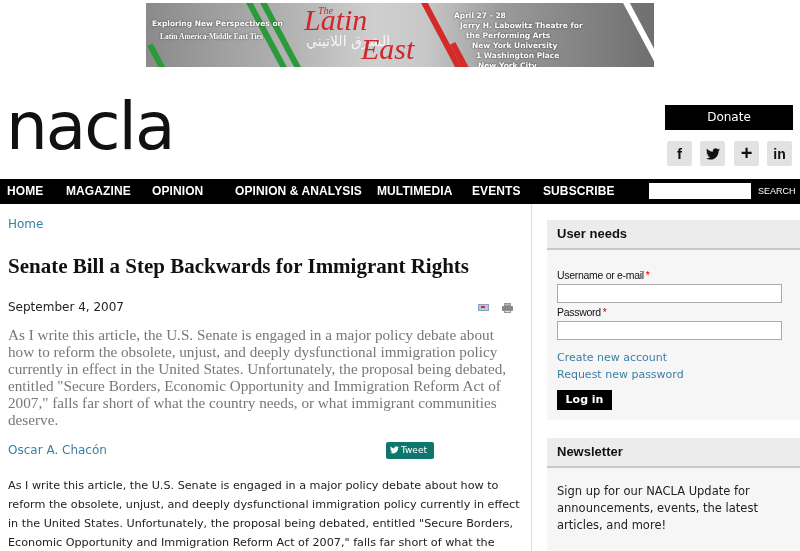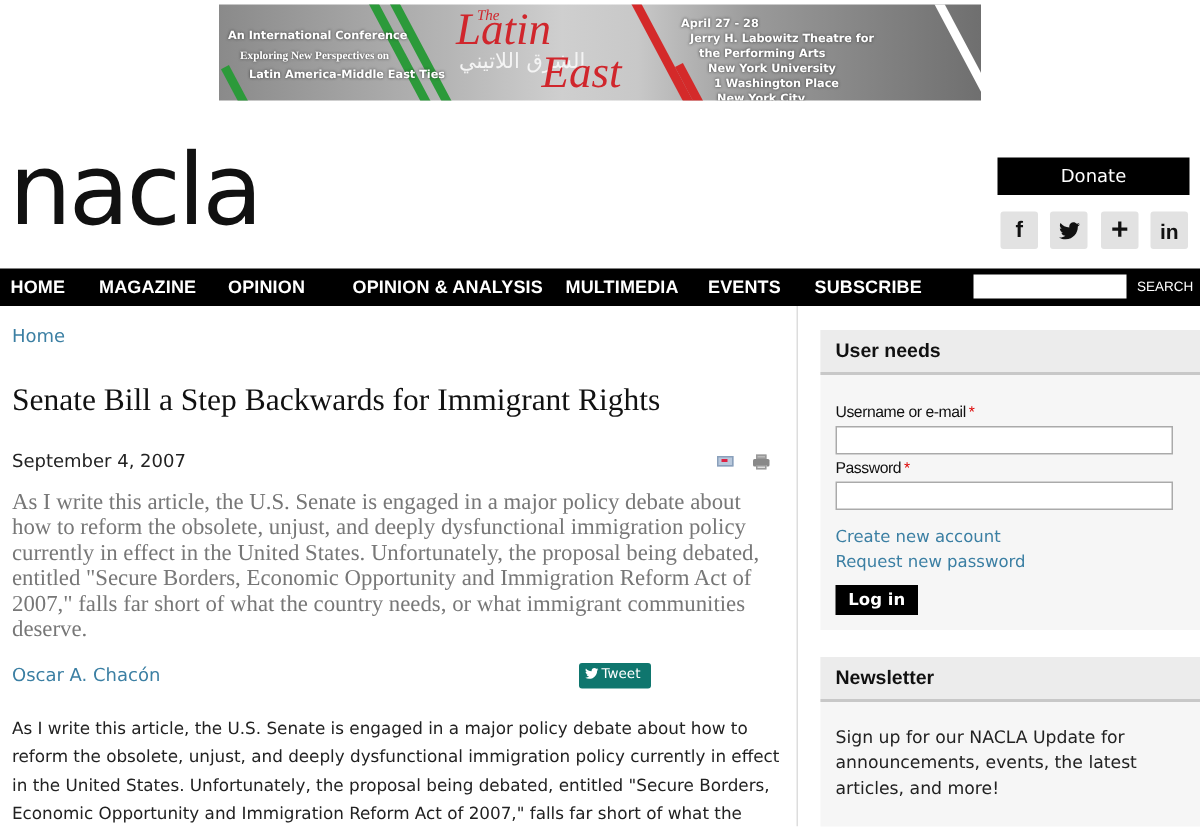--- a/index.html
+++ b/index.html
@@ -44,21 +44,21 @@
   .nav { position: absolute; left: 0; top: 179px; width: 800px; height: 25px; background: #000; }
   .nav-item { position: absolute; top: 0; height: 25px; line-height: 25px; color: #fff; font-weight: bold; font-size: 12px; font-family: "Liberation Sans", sans-serif; cursor: pointer; letter-spacing: 0.1px; }
   .nav-search { position: absolute; left: 649px; top: 4px; width: 102px; height: 16px; background: #fff; border: none; }
   .nav-search-btn { position: absolute; left: 758px; top: 0; height: 25px; line-height: 25px; color: #fff; font-size: 9px; font-family: "Liberation Sans", sans-serif; cursor: pointer; }
 
   
   .vdivider { position: absolute; left: 531px; top: 204px; width: 1px; height: 347px; background: #ddd; }
 
   
   .breadcrumb { position: absolute; left: 8px; top: 217px; font-size: 12px; color: #3b7fa3; font-family: "DejaVu Sans", sans-serif; cursor: pointer; }
-  .page-title { position: absolute; left: 8px; top: 254px; font-family: "Liberation Serif", serif; font-weight: normal; font-size: 21px; color: #111; white-space: nowrap; }
+  .page-title { position: absolute; left: 8px; top: 254px; font-family: "Liberation Serif", serif; font-weight: bold; font-size: 21px; color: #111; white-space: nowrap; }
   .date { position: absolute; left: 8px; top: 300px; font-size: 12px; color: #222; font-family: "DejaVu Sans", sans-serif; }
   .icon-mail { position: absolute; left: 478px; top: 304px; width: 11px; height: 7px; background: #b8c8dc; border: 1px solid #8aa0bb; cursor: pointer; }
   .icon-mail::after { content: ""; position: absolute; left: 2px; top: 1px; width: 4px; height: 2px; background: #d24; }
   .icon-print { position: absolute; left: 502px; top: 303px; width: 11px; height: 10px; cursor: pointer; }
   .icon-print .top { position: absolute; left: 2px; top: 0; width: 7px; height: 3px; background: #bbb; border: 1px solid #999; }
   .icon-print .body { position: absolute; left: 0; top: 3px; width: 11px; height: 5px; background: #888; border-radius: 1px; }
   .icon-print .paper { position: absolute; left: 2px; top: 7px; width: 7px; height: 3px; background: #ddd; border: 1px solid #999; }
 
   .summary { position: absolute; left: 8px; top: 326px; width: 514px; font-family: "Liberation Serif", serif; font-size: 15.2px; line-height: 17px; color: #777; }
 
@@ -85,21 +85,20 @@
 <body>
 
 <div class="banner">
   <div class="stripe s1"></div>
   <div class="stripe s2"></div>
   <div class="stripe s3"></div>
   <div class="stripe s4"></div>
   <div class="stripe s5"></div>
   <div class="stripe s6"></div>
   <div class="left-text">
-    <div>An International Conference</div>
     <div>Exploring New Perspectives on</div>
     <div>Latin America-Middle East Ties</div>
   </div>
   <div class="title-latin">Latin</div>
   <div class="title-the">The</div>
   <div class="title-arabic">الشرق اللاتيني</div>
   <div class="title-east">East</div>
   <div class="right-text">
     <div>April 27 - 28</div>
     <div>Jerry H. Labowitz Theatre for</div>

